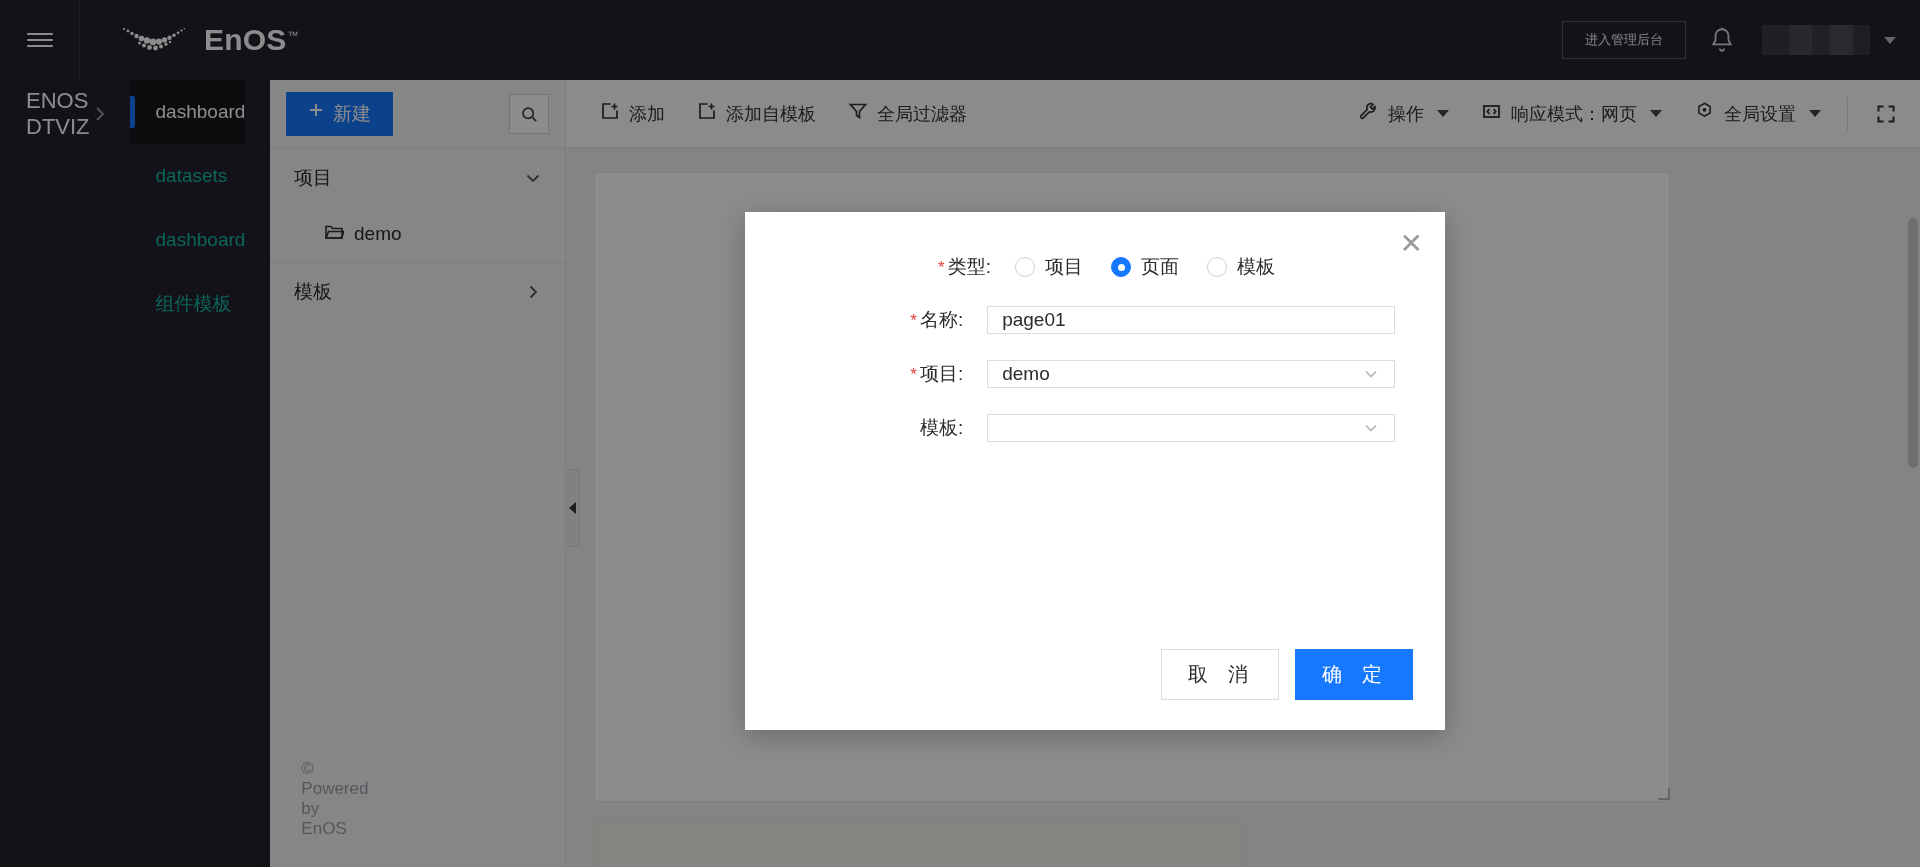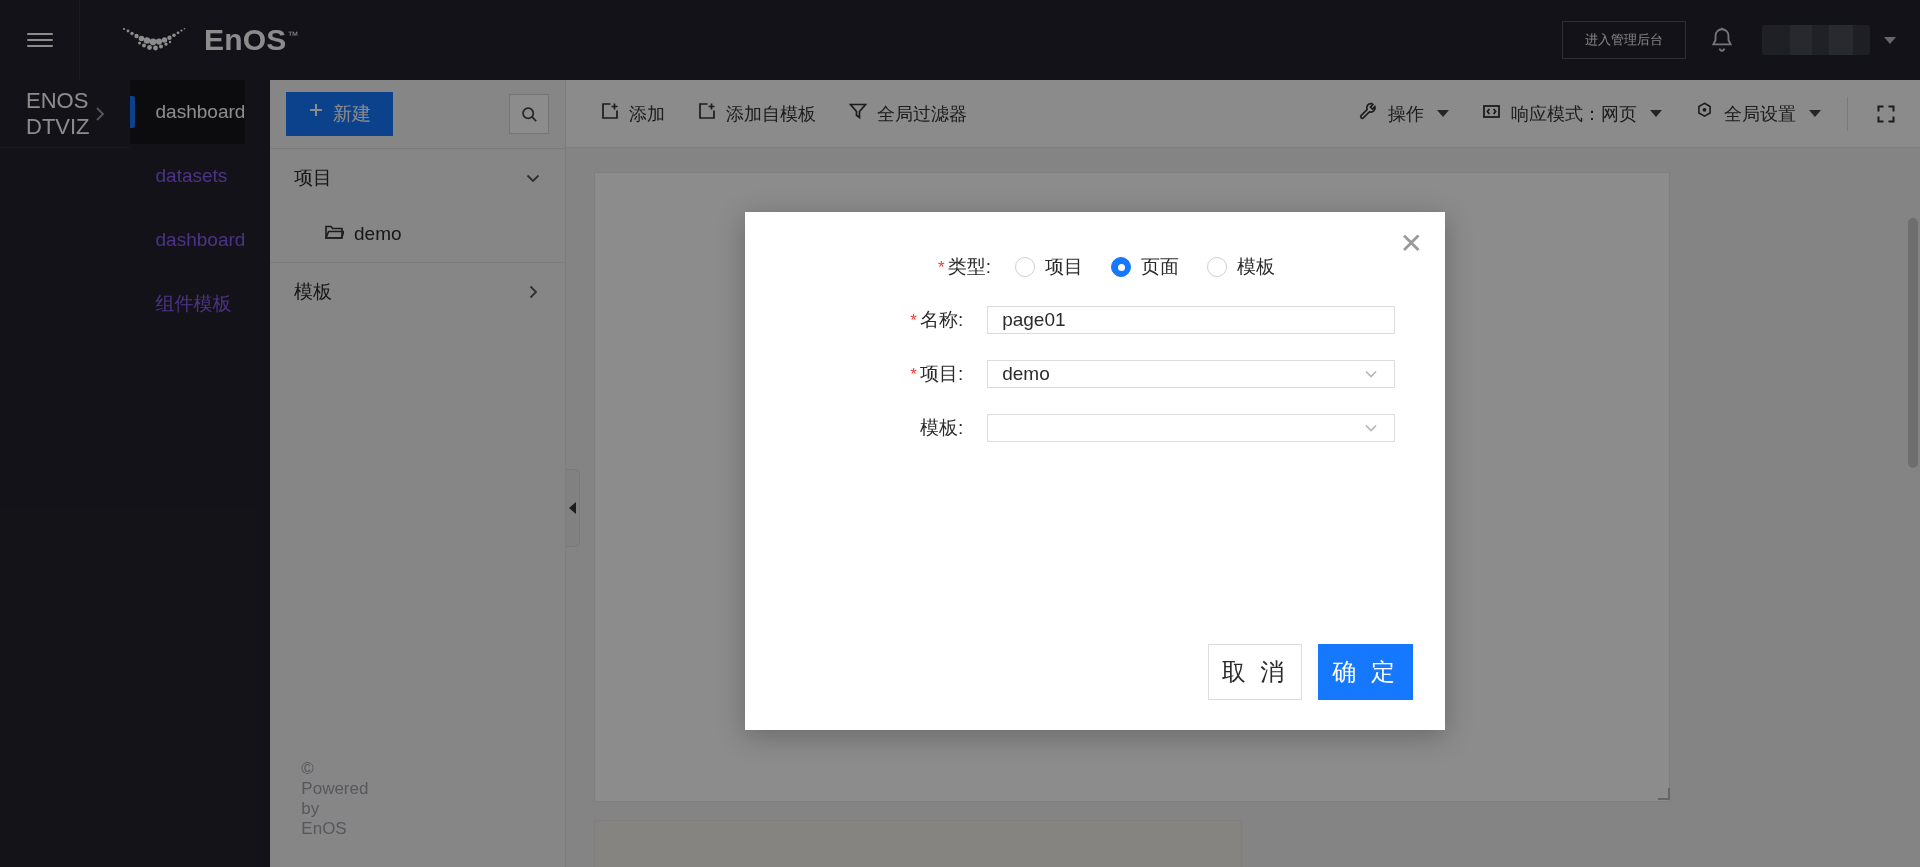--- a/index.html
+++ b/index.html
@@ -91,21 +91,21 @@
     border-bottom: 1px solid #2c2c36;
   }
   .leftnav-title { color: #fff; font-size: 22px; }
   .leftnav-expand {
     margin-left: auto; color: #9b9bab; font-size: 20px; cursor: pointer;
     display:flex; align-items:center;
   }
   .nav-items { padding-top: 0; }
   .nav-item {
     height: 64px; display: flex; align-items: center;
-    padding-left: 26px; color: #8b5cf6; font-size: 19px;
+    padding-left: 26px; color: #14b8a6; font-size: 19px;
     cursor: pointer; position: relative;
   }
   .nav-item.active { background: #16161d; color: #ffffff; }
   .nav-item.active::before {
     content: ""; position: absolute; left: 0; top: 16px;
     width: 5px; height: 32px; background: #1677ff; border-radius: 0 2px 2px 0;
   }
   .leftnav-footer {
     margin-top: auto; padding: 0 0 28px 56px;
     color: #9d9daa; font-size: 17px;
@@ -267,22 +267,22 @@
   .fselect { position: relative; cursor: pointer; }
   .fselect .chev-s {
     position: absolute; right: 14px; top: 50%; transform: translateY(-50%);
     color: #b5b5b5; display: flex;
   }
   .modal-footer {
     position: absolute; right: 32px; bottom: 30px;
     display: flex; gap: 16px;
   }
   .btn {
-    font-size: 24px; padding: 11px 13px; cursor: pointer;
-    font-family: Liberation Sans, sans-serif; border: 1px solid #dcdcdc; background: #fff; color: #2b2b2b;
+    font-size: 20px; padding: 11px 26px; cursor: pointer;
+    font-family: Liberation Mono, monospace; border: 1px solid #dcdcdc; background: #fff; color: #2b2b2b;
     letter-spacing: 4px;
   }
   .btn-primary { background: #1677ff; border-color: #1677ff; color: #fff; }
 </style>
 </head>
 <body>
 
 <div class="app">
 
   <div class="topbar">

